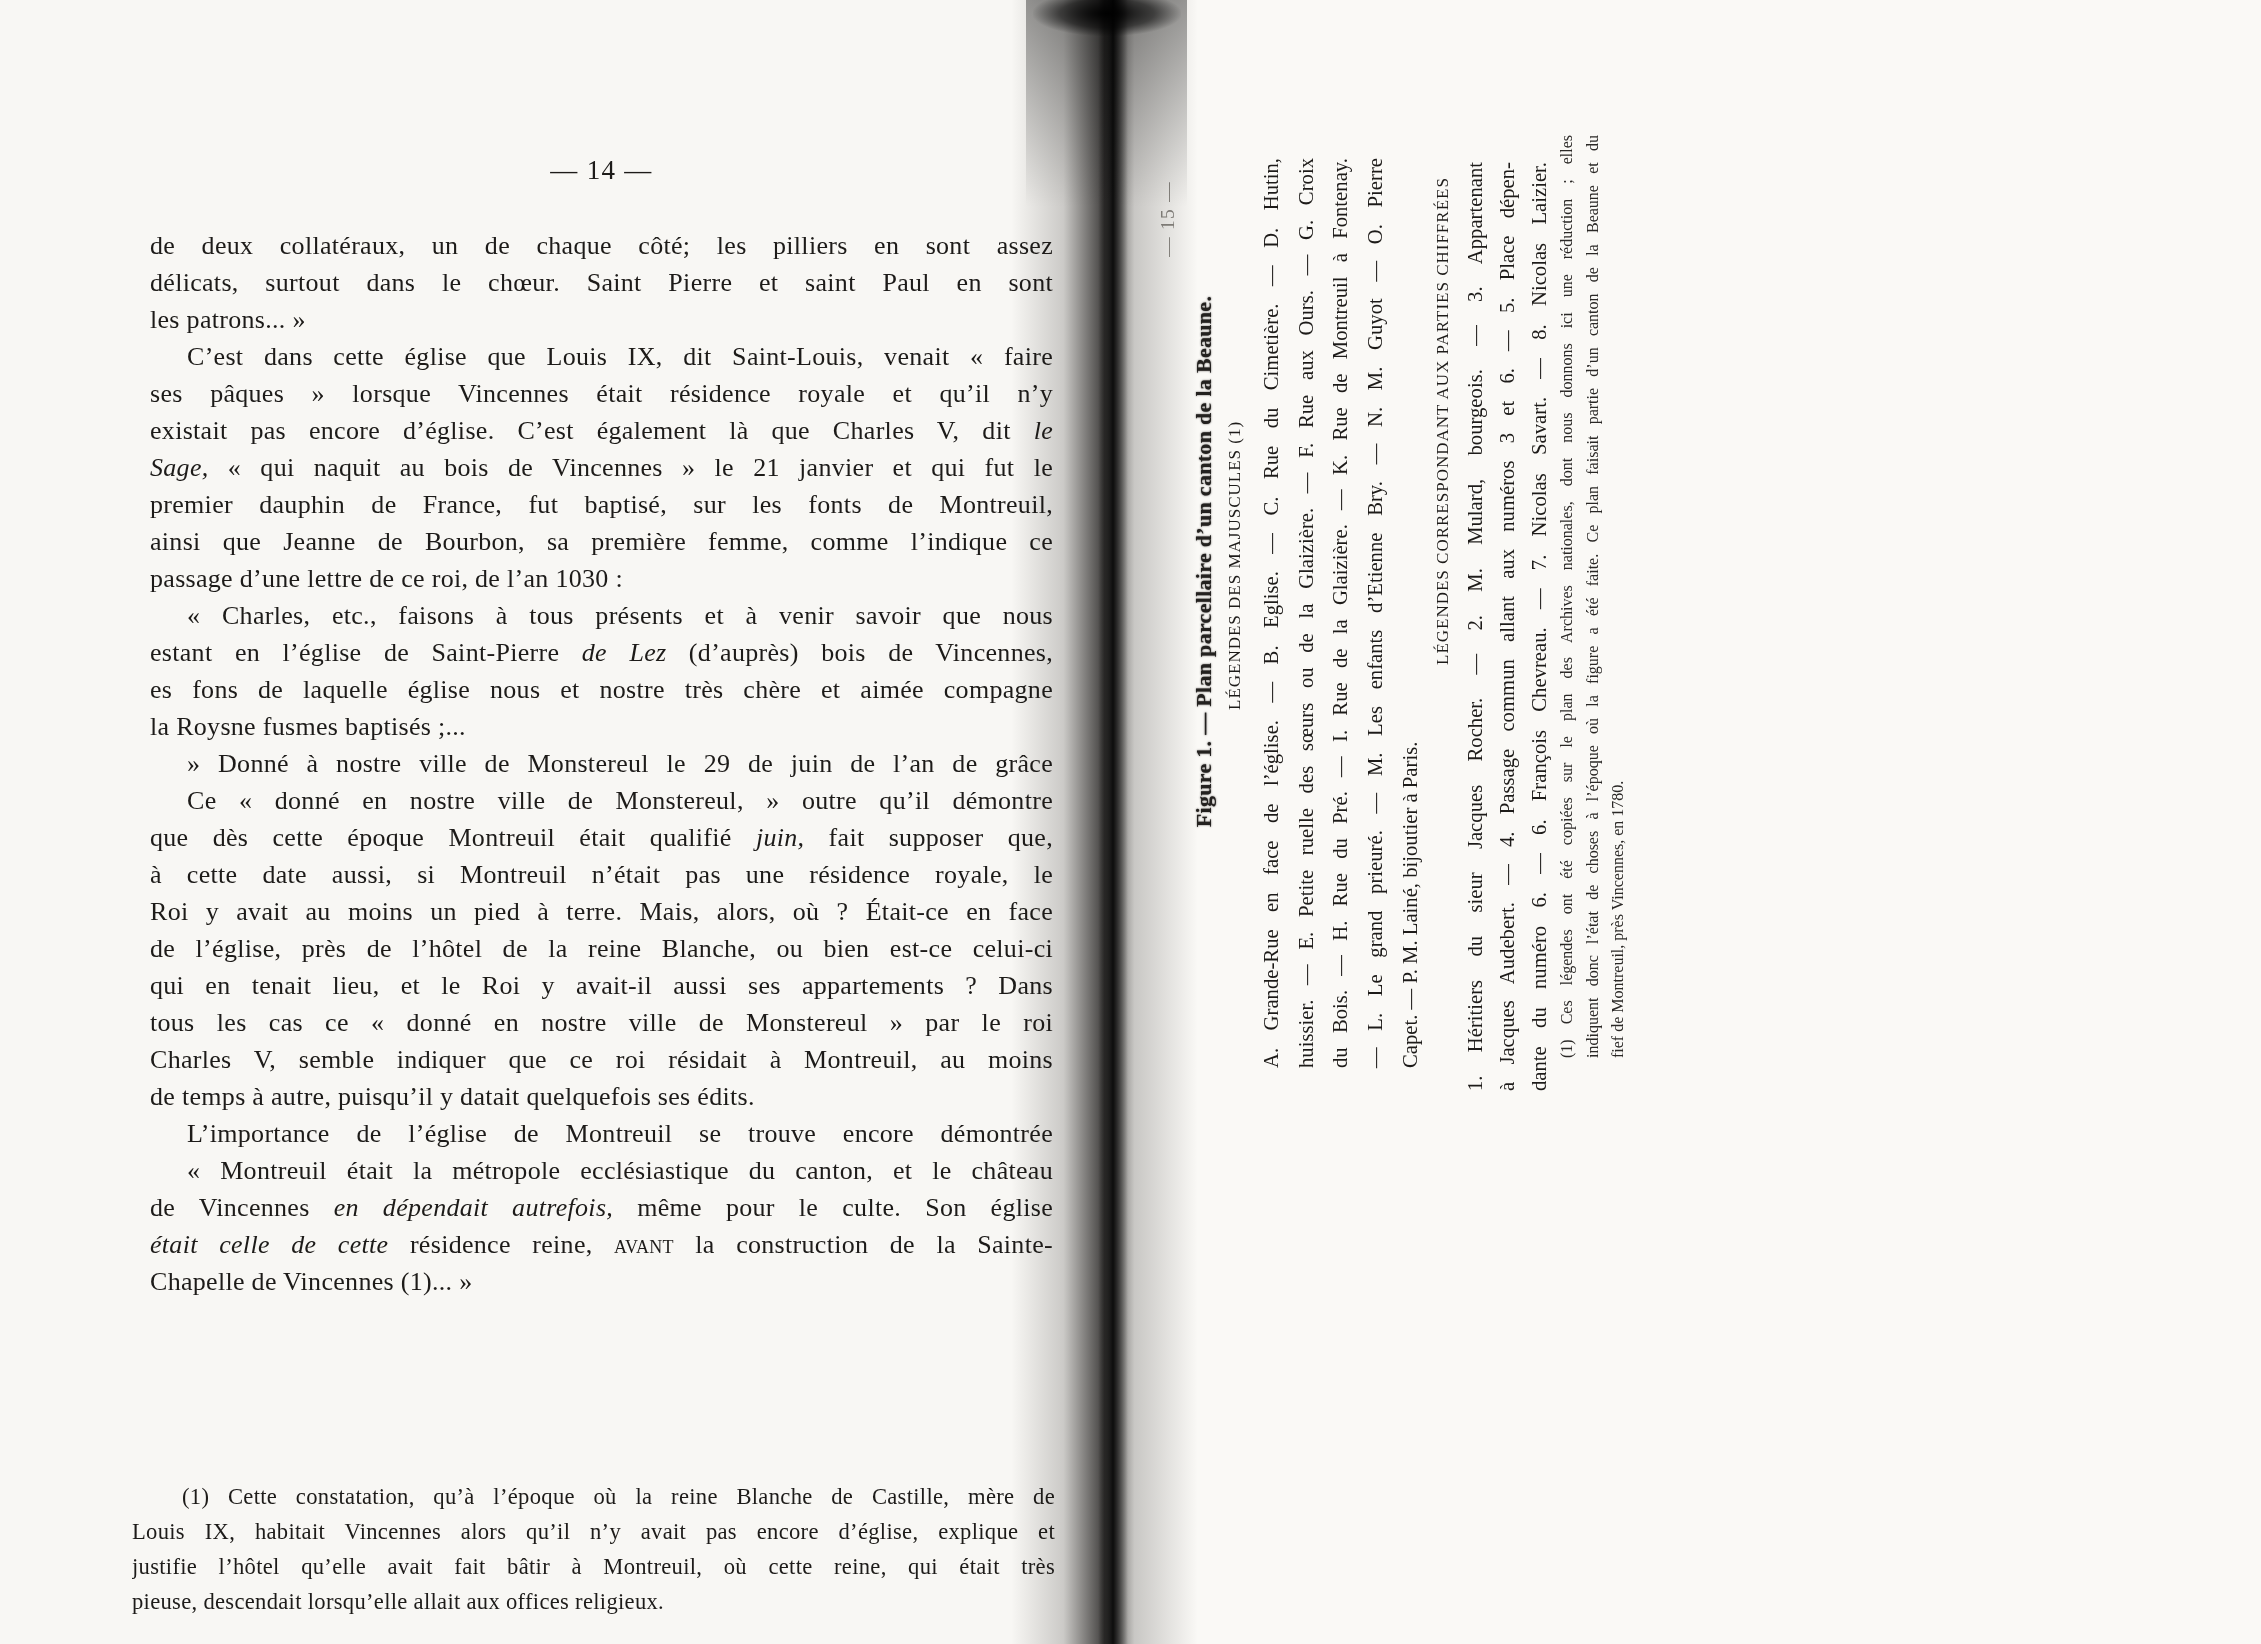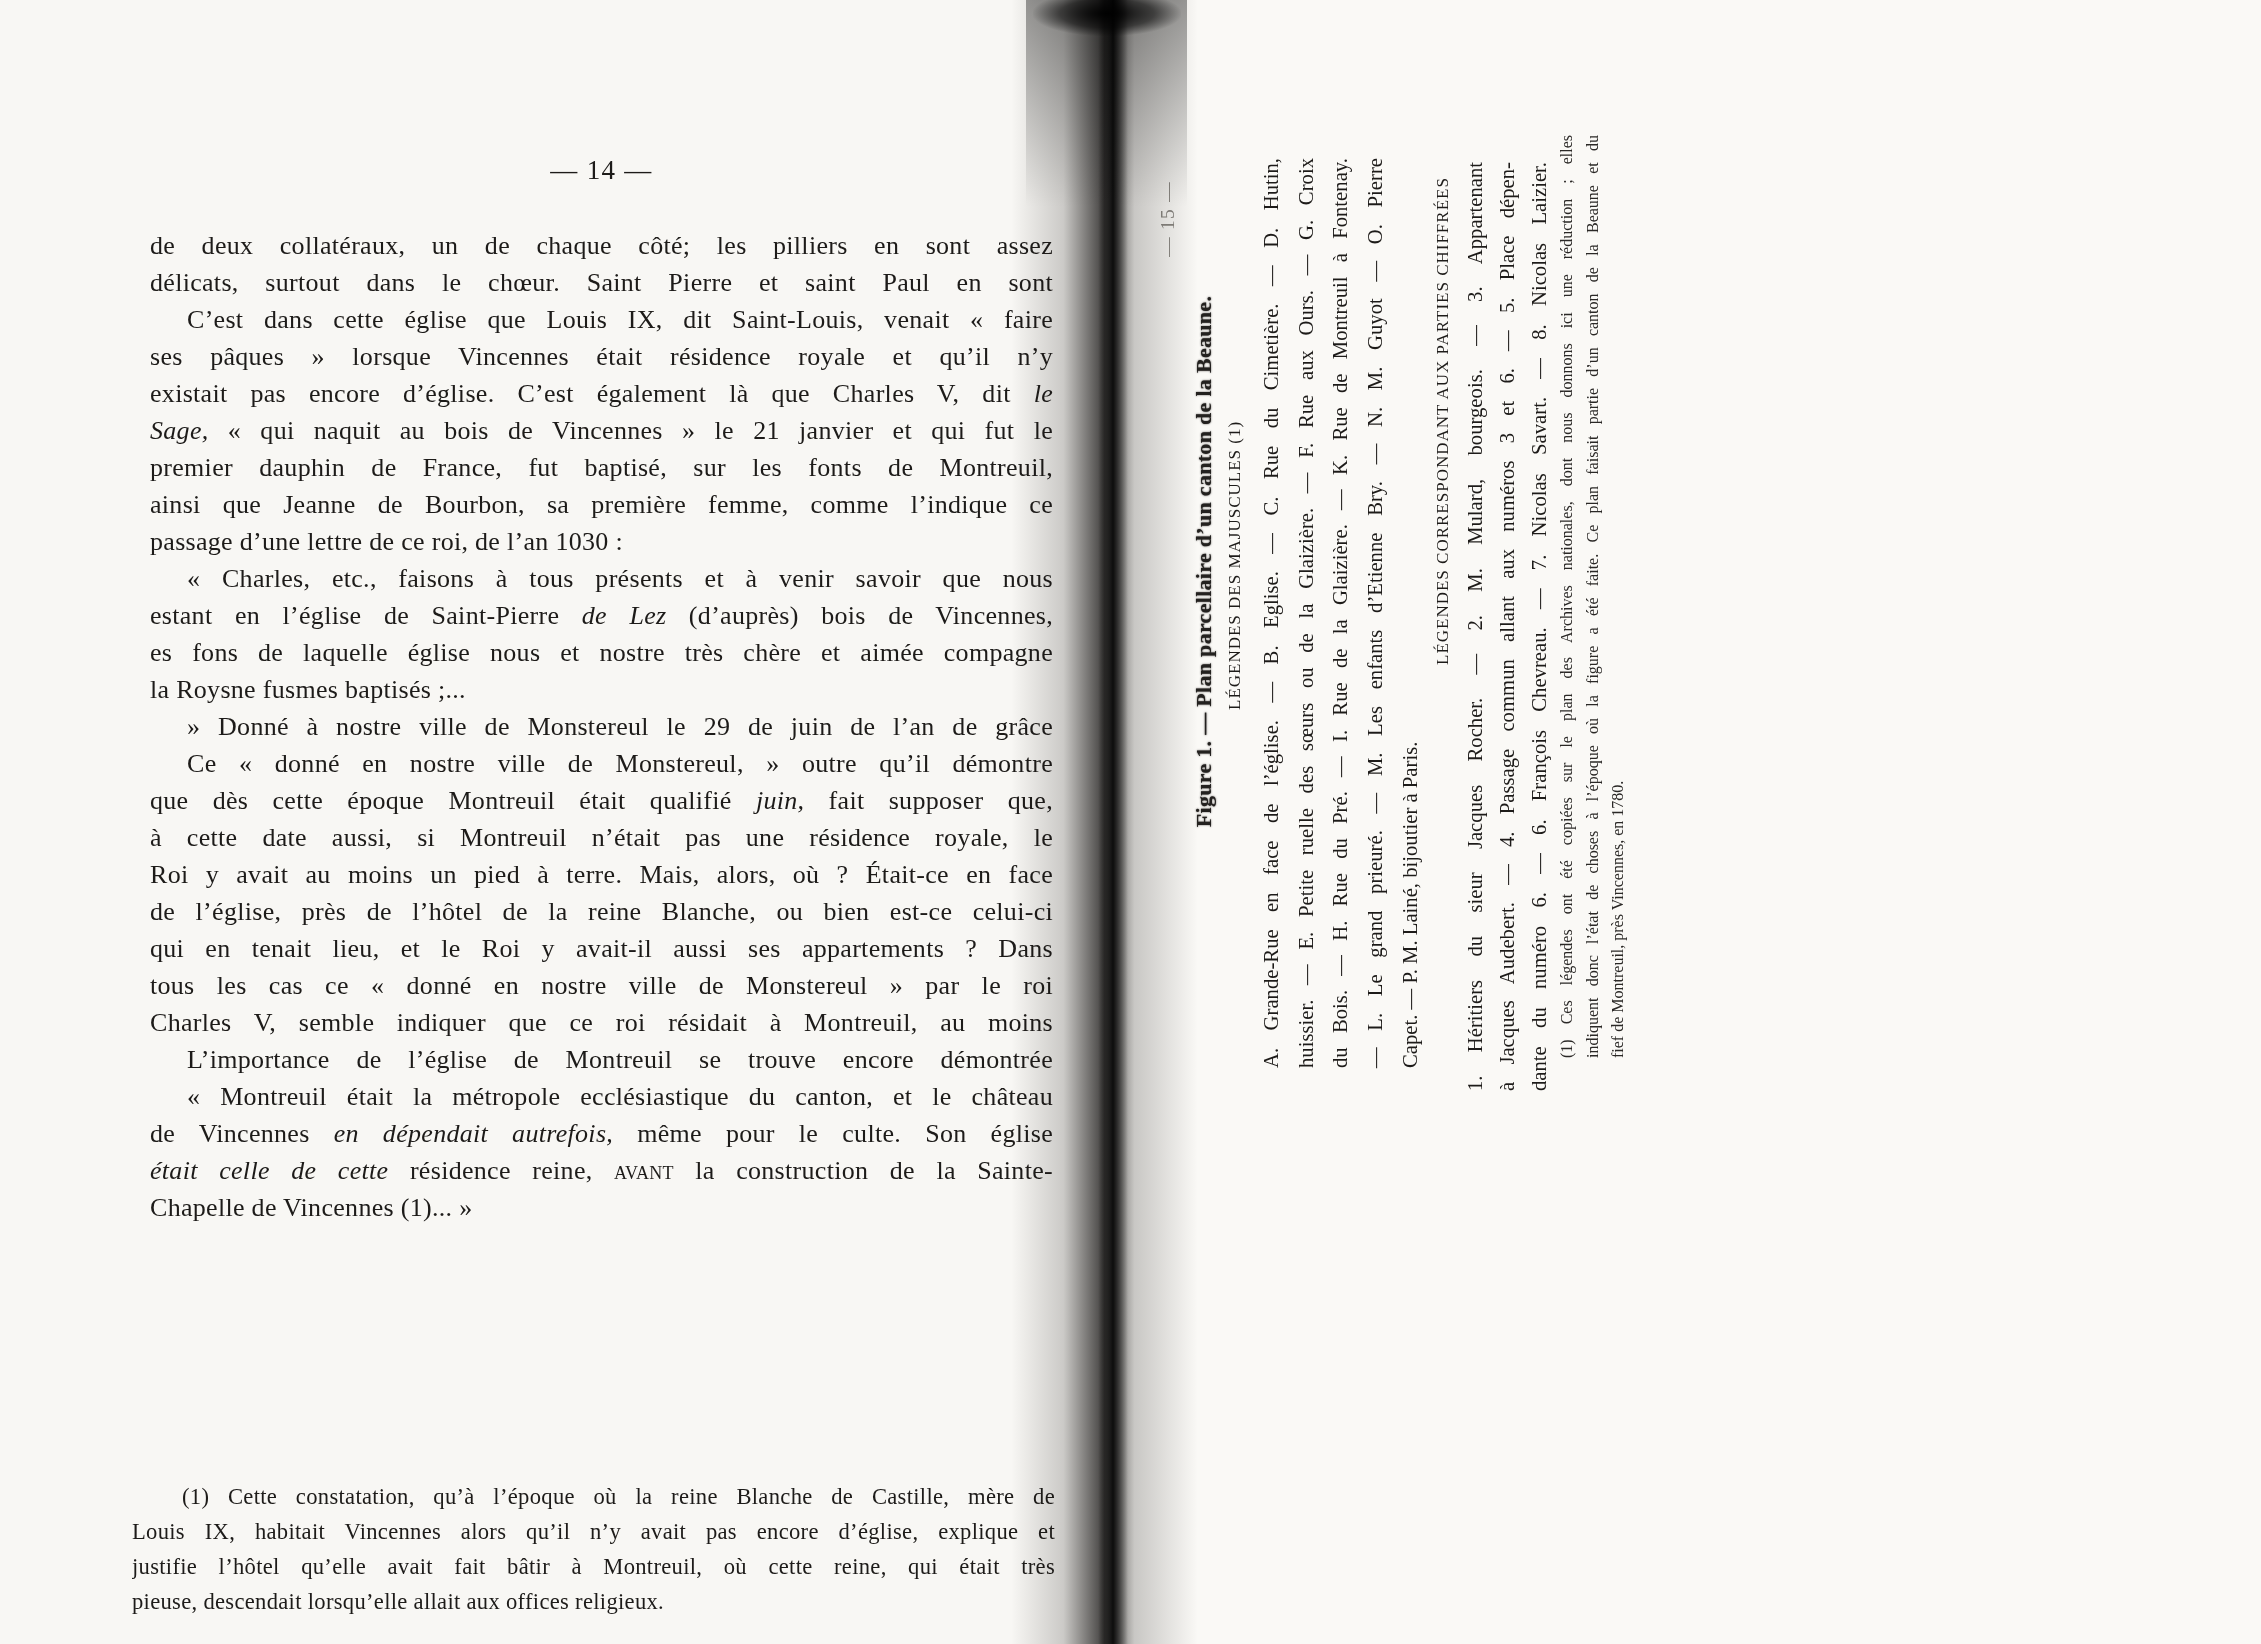--- a/index.html
+++ b/index.html
@@ -40,40 +40,42 @@
 </head>
 <body>
 
 <div class="scan">
 
   <div class="page page-left">
     <div class="pnum">— 14 —</div>
     <div class="body14" id="p14-body">
         <div class="line"><span>de deux collatéraux, un de chaque côté; les pilliers en sont assez</span></div>
         <div class="line"><span>délicats, surtout dans le chœur. Saint Pierre et saint Paul en sont</span></div>
+        <div class="line last"><span>les patrons... »</span></div>
         <div class="line ind"><span>C’est dans cette église que Louis IX, dit Saint-Louis, venait « faire</span></div>
         <div class="line"><span>ses pâques » lorsque Vincennes était résidence royale et qu’il n’y</span></div>
         <div class="line"><span>existait pas encore d’église. C’est également là que Charles V, dit </span><span class="i">le</span></div>
         <div class="line"><span class="i">Sage,</span><span> « qui naquit au bois de Vincennes » le 21 janvier et qui fut le</span></div>
         <div class="line"><span>premier dauphin de France, fut baptisé, sur les fonts de Montreuil,</span></div>
         <div class="line"><span>ainsi que Jeanne de Bourbon, sa première femme, comme l’indique ce</span></div>
         <div class="line last"><span>passage d’une lettre de ce roi, de l’an 1030 :</span></div>
         <div class="line ind"><span>« Charles, etc., faisons à tous présents et à venir savoir que nous</span></div>
         <div class="line"><span>estant en l’église de Saint-Pierre </span><span class="i">de Lez</span><span> (d’auprès) bois de Vincennes,</span></div>
         <div class="line"><span>es fons de laquelle église nous et nostre très chère et aimée compagne</span></div>
         <div class="line last"><span>la Roysne fusmes baptisés ;...</span></div>
         <div class="line ind"><span>» Donné à nostre ville de Monstereul le 29 de juin de l’an de grâce</span></div>
         <div class="line ind"><span>Ce « donné en nostre ville de Monstereul, » outre qu’il démontre</span></div>
         <div class="line"><span>que dès cette époque Montreuil était qualifié </span><span class="i">juin,</span><span> fait supposer que,</span></div>
         <div class="line"><span>à cette date aussi, si Montreuil n’était pas une résidence royale, le</span></div>
         <div class="line"><span>Roi y avait au moins un pied à terre. Mais, alors, où ? Était-ce en face</span></div>
         <div class="line"><span>de l’église, près de l’hôtel de la reine Blanche, ou bien est-ce celui-ci</span></div>
         <div class="line"><span>qui en tenait lieu, et le Roi y avait-il aussi ses appartements ? Dans</span></div>
         <div class="line"><span>tous les cas ce « donné en nostre ville de Monstereul » par le roi</span></div>
         <div class="line"><span>Charles V, semble indiquer que ce roi résidait à Montreuil, au moins</span></div>
+        <div class="line last"><span>de temps à autre, puisqu’il y datait quelquefois ses édits.</span></div>
         <div class="line ind"><span>L’importance de l’église de Montreuil se trouve encore démontrée</span></div>
         <div class="line ind"><span>« Montreuil était la métropole ecclésiastique du canton, et le château</span></div>
         <div class="line"><span>de Vincennes </span><span class="i">en dépendait autrefois,</span><span> même pour le culte. Son église</span></div>
         <div class="line"><span class="i">était celle de cette</span><span> résidence reine, </span><span class="sc">avant</span><span> la construction de la Sainte-</span></div>
         <div class="line last"><span>Chapelle de Vincennes (1)... »</span></div>
       </div>
     <div class="fnote" id="p14-fnote">
         <div class="line ind"><span>(1) Cette constatation, qu’à l’époque où la reine Blanche de Castille, mère de</span></div>
         <div class="line"><span>Louis IX, habitait Vincennes alors qu’il n’y avait pas encore d’église, explique et</span></div>
         <div class="line"><span>justifie l’hôtel qu’elle avait fait bâtir à Montreuil, où cette reine, qui était très</span></div>

